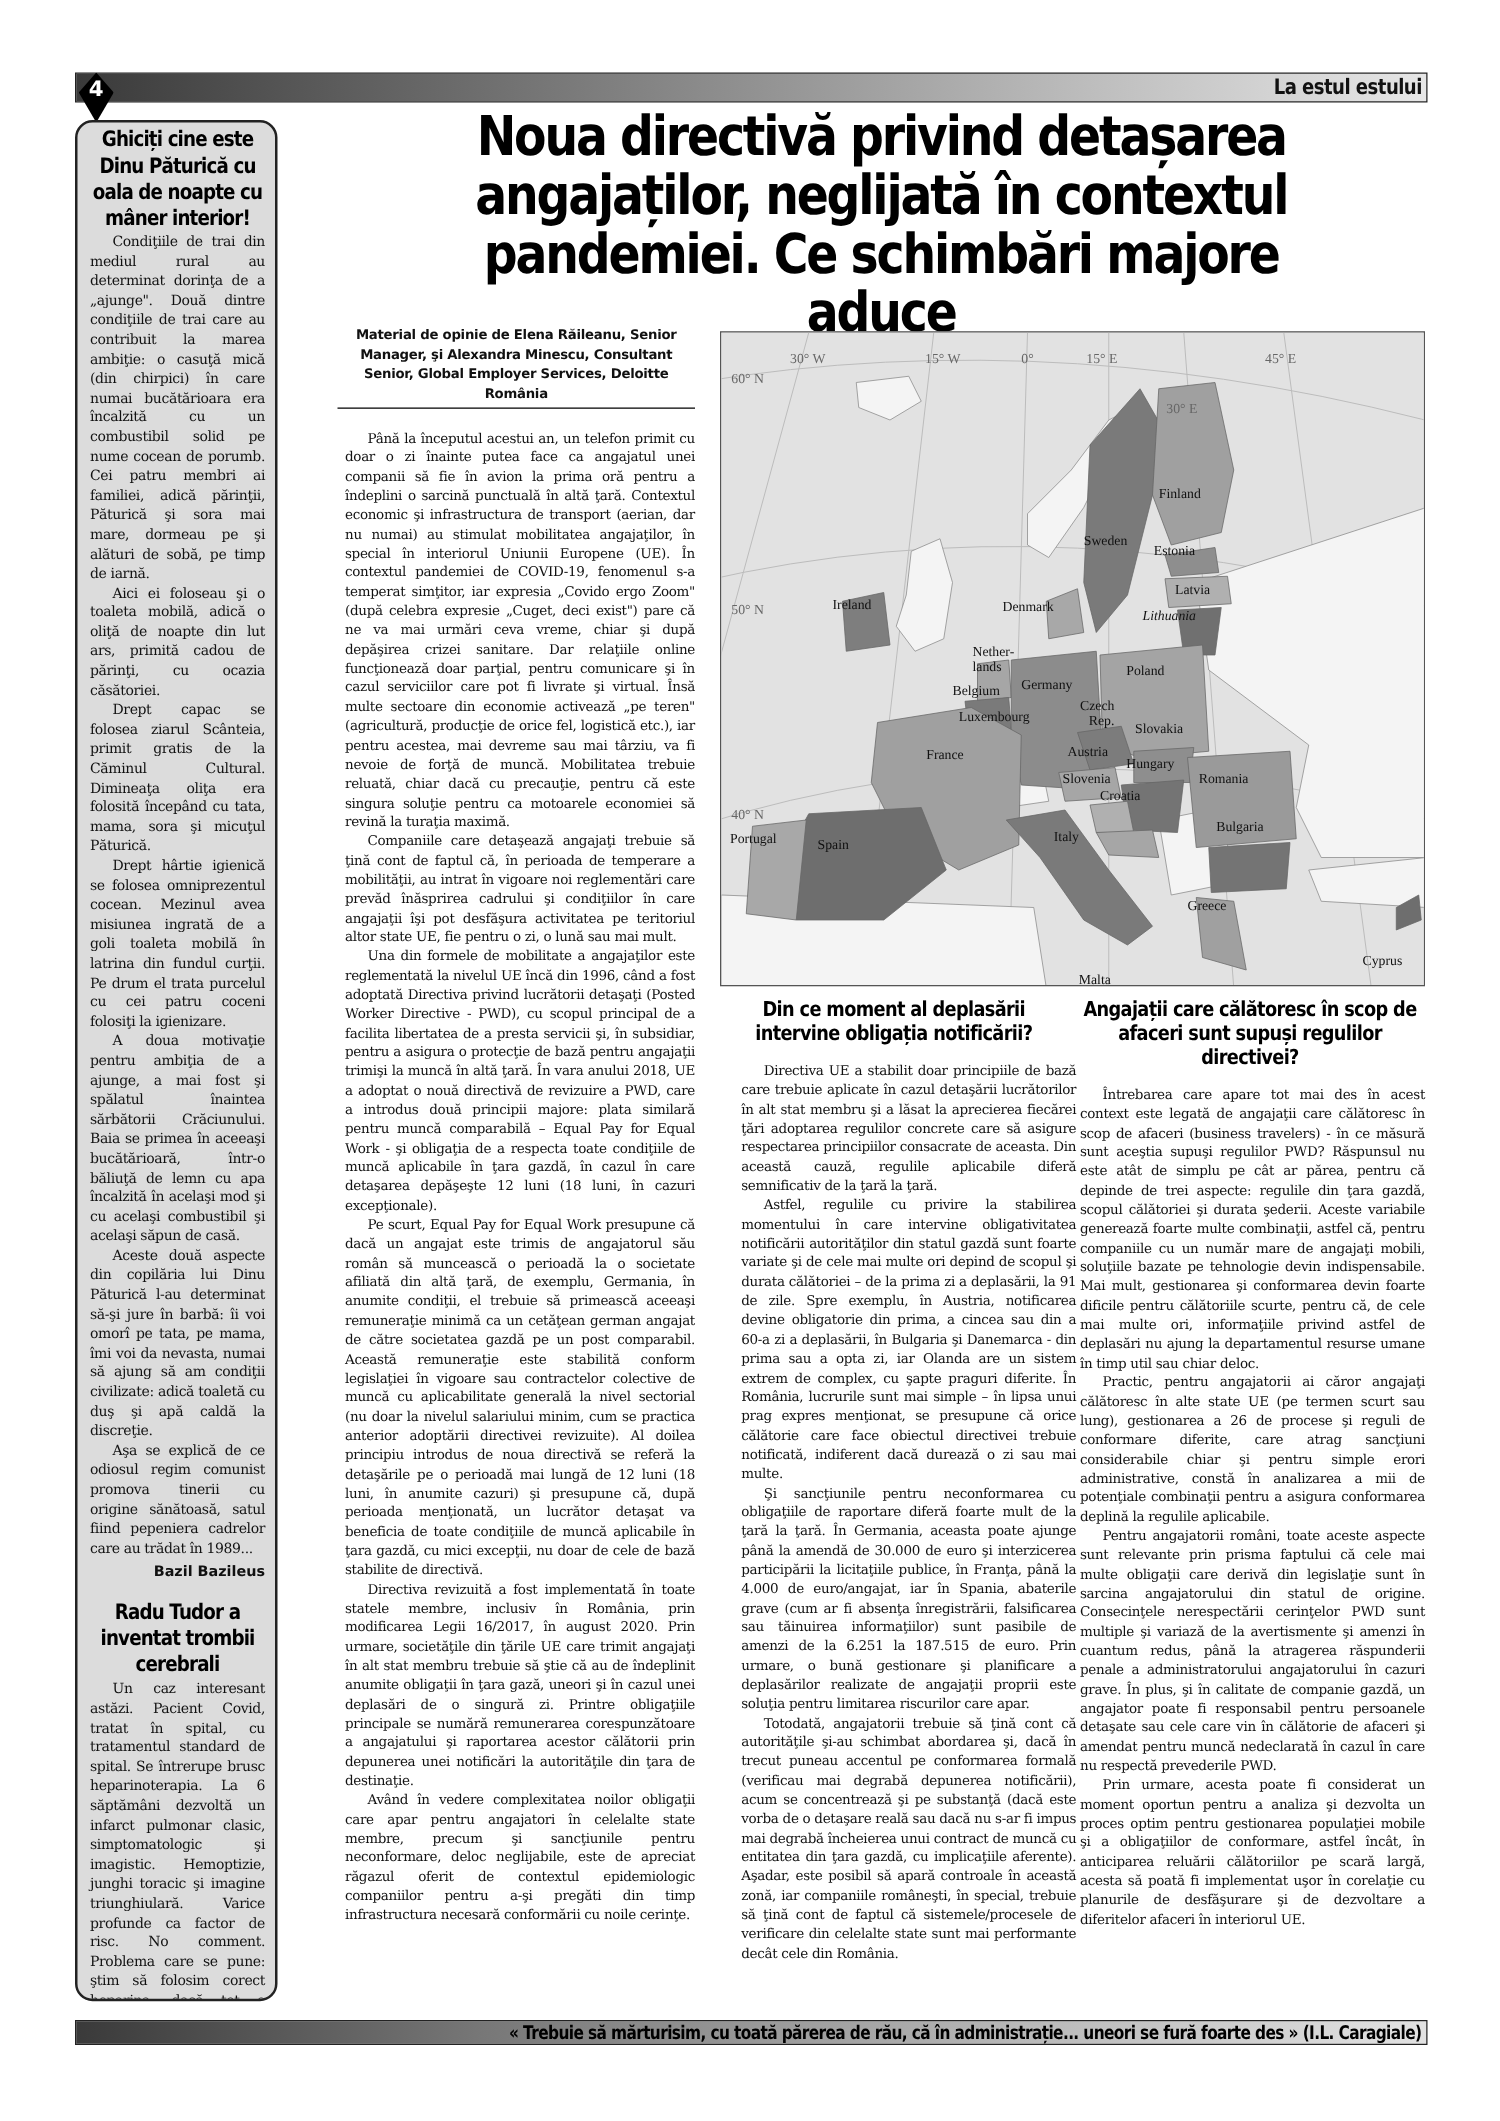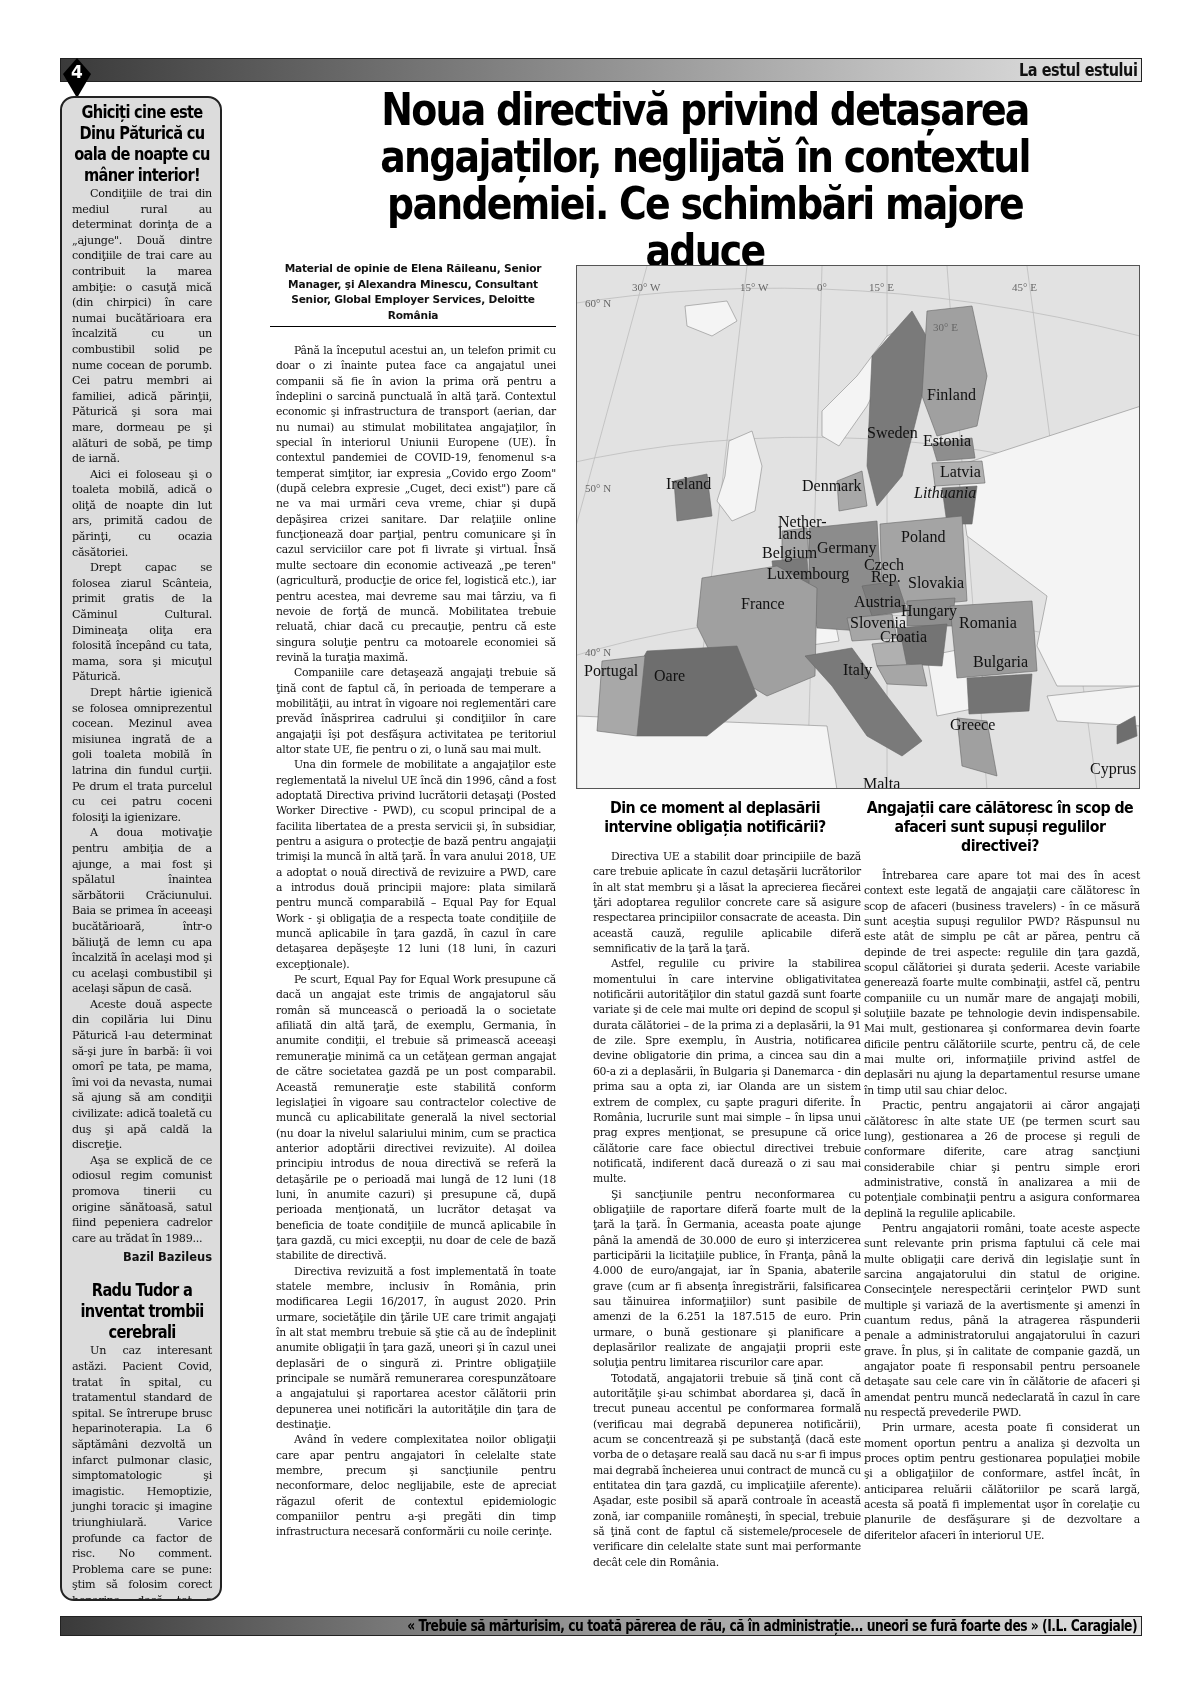--- a/index.html
+++ b/index.html
@@ -74,21 +74,21 @@
   }
   .subhead-mid { left: 560px; top: 798px; width: 310px; }
   .subhead-right { left: 840px; top: 798px; width: 320px; }
 
   .map {
     position: absolute; left: 576px; top: 265px; width: 564px; height: 524px;
     background: #e0e0e0; border: 1px solid #555; overflow: hidden;
   }
   .map svg { position: absolute; left: 0; top: 0; }
   .map-label {
-    position: absolute; font-family: "Liberation Serif", serif; font-size: 16px;
+    position: absolute; font-family: "Liberation Serif", serif; font-size: 11px;
     color: #111; line-height: 12px; white-space: nowrap;
   }
   .grid-label { color: #666; font-size: 11px; }
 
   .bottombar {
     position: absolute; left: 60px; top: 1616px; width: 1082px; height: 20px;
     background: linear-gradient(to right, #3a3a3a 0%, #777 30%, #b8b8b8 70%, #e2e2e2 100%);
     border: 1px solid #222;
   }
   .quote {
@@ -225,21 +225,21 @@
   <span class="map-label" style="left:294px; top:305px;">Rep.</span>
   <span class="map-label" style="left:190px; top:302px;">Luxembourg</span>
   <span class="map-label" style="left:331px; top:311px;">Slovakia</span>
   <span class="map-label" style="left:164px; top:332px;">France</span>
   <span class="map-label" style="left:277px; top:330px;">Austria</span>
   <span class="map-label" style="left:324px; top:339px;">Hungary</span>
   <span class="map-label" style="left:273px; top:351px;">Slovenia</span>
   <span class="map-label" style="left:382px; top:351px;">Romania</span>
   <span class="map-label" style="left:303px; top:365px;">Croatia</span>
   <span class="map-label" style="left:7px; top:399px;">Portugal</span>
-  <span class="map-label" style="left:77px; top:404px;">Oare</span>
+  <span class="map-label" style="left:77px; top:404px;">Spain</span>
   <span class="map-label" style="left:266px; top:398px;">Italy</span>
   <span class="map-label" style="left:396px; top:390px;">Bulgaria</span>
   <span class="map-label" style="left:373px; top:453px;">Greece</span>
   <span class="map-label" style="left:513px; top:497px;">Cyprus</span>
   <span class="map-label" style="left:286px; top:512px;">Malta</span>
 </div>
 
 <h3 class="subhead subhead-mid">Din ce moment al deplasării intervine obligația notificării?</h3>
 <div class="col col-mid">
   <p>Directiva UE a stabilit doar principiile de bază care trebuie aplicate în cazul detaşării lucrătorilor în alt stat membru şi a lăsat la aprecierea fiecărei ţări adoptarea regulilor concrete care să asigure respectarea principiilor consacrate de aceasta. Din această cauză, regulile aplicabile diferă semnificativ de la ţară la ţară.</p>

